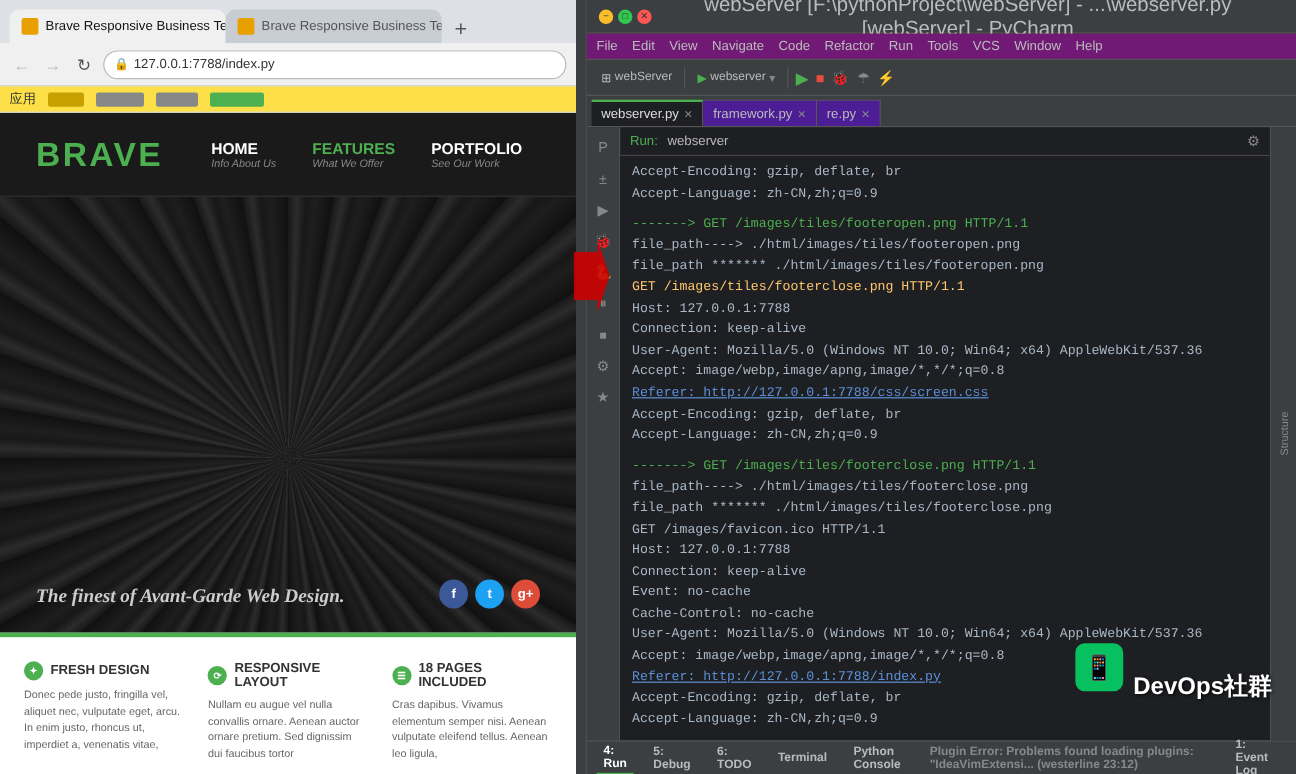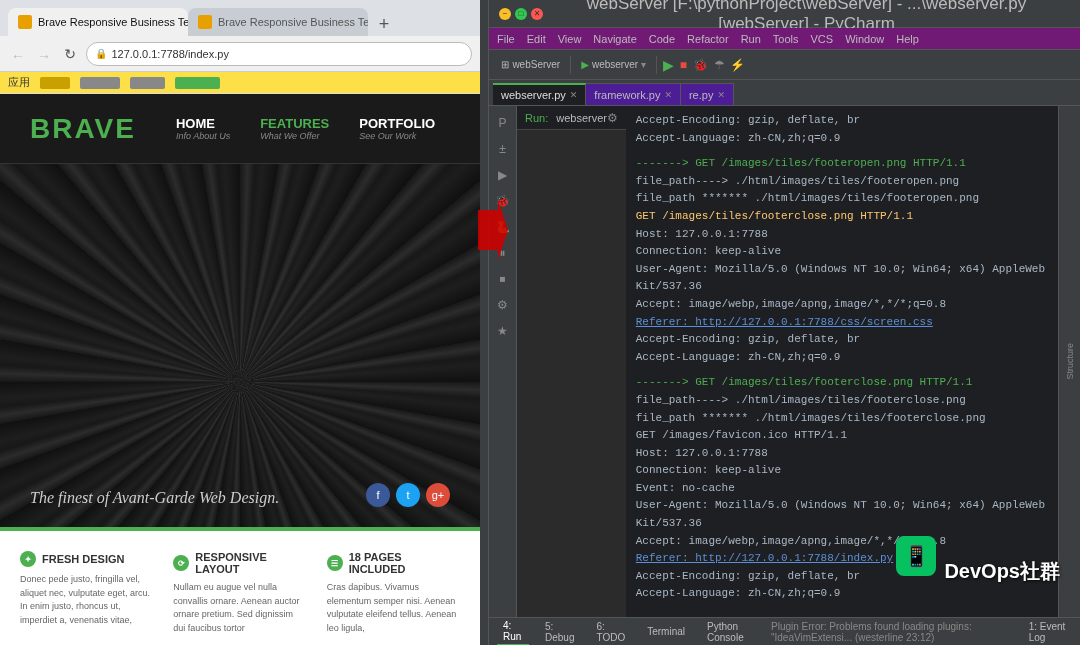--- a/index.html
+++ b/index.html
@@ -195,20 +195,21 @@
       opacity: 0.8;
     }
     .hero-content {
       position: relative;
       z-index: 2;
       padding: 20px 30px;
       display: flex;
       align-items: flex-end;
       justify-content: space-between;
       width: 100%;
+      font-weight: bold;
     }
     .hero-tagline {
       font-size: 16px;
       color: #ccc;
       font-style: italic;
       font-family: Georgia, serif;
     }
     .hero-social {
       display: flex;
       gap: 6px;
@@ -458,20 +459,21 @@
 
     
     .pycharm-bottombar {
       height: 28px;
       background: #3c3f41;
       border-top: 1px solid #555;
       display: flex;
       align-items: center;
       padding: 0 8px;
       gap: 10px;
+      font-weight: bold;
     }
     .bottom-tab {
       font-size: 10px;
       color: #bbb;
       padding: 2px 6px;
       cursor: pointer;
       display: flex;
       align-items: center;
       gap: 3px;
     }
@@ -698,21 +700,21 @@
       <div class="side-icon">±</div>
       <div class="side-icon">▶</div>
       <div class="side-icon">🐞</div>
       <div class="side-icon">🐍</div>
       <div class="side-icon">⏸</div>
       <div class="side-icon">⏹</div>
       <div class="side-icon">⚙</div>
       <div class="side-icon">★</div>
     </div>
 
-    <div style="flex:1;display:flex;flex-direction:row;">
+    <div style="flex:1;display:flex;flex-direction:column;">
 
       <div class="run-bar">
         <span class="run-label">
           <span>Run:</span>
         </span>
         <span class="run-config">webserver</span>
         <span class="run-gear">⚙</span>
       </div>
 
       <div class="console-content">
@@ -731,20 +733,21 @@
         <div class="console-line normal">Accept-Encoding: gzip, deflate, br</div>
         <div class="console-line normal">Accept-Language: zh-CN,zh;q=0.9</div>
         <div class="console-line blank"></div>
         <div class="console-line arrow">-------&gt; GET /images/tiles/footerclose.png HTTP/1.1</div>
         <div class="console-line normal">file_path----&gt; ./html/images/tiles/footerclose.png</div>
         <div class="console-line normal">file_path ******* ./html/images/tiles/footerclose.png</div>
         <div class="console-line normal">GET /images/favicon.ico HTTP/1.1</div>
         <div class="console-line normal">Host: 127.0.0.1:7788</div>
         <div class="console-line normal">Connection: keep-alive</div>
         <div class="console-line normal">Event: no-cache</div>
+        <div class="console-line normal">Cache-Control: no-cache</div>
         <div class="console-line normal">User-Agent: Mozilla/5.0 (Windows NT 10.0; Win64; x64) AppleWebKit/537.36</div>
         <div class="console-line normal">Accept: image/webp,image/apng,image/*,*/*;q=0.8</div>
         <div class="console-line link">Referer: http://127.0.0.1:7788/index.py</div>
         <div class="console-line normal">Accept-Encoding: gzip, deflate, br</div>
         <div class="console-line normal">Accept-Language: zh-CN,zh;q=0.9</div>
         <div class="console-line blank"></div>
 
       </div>
     </div>
 

